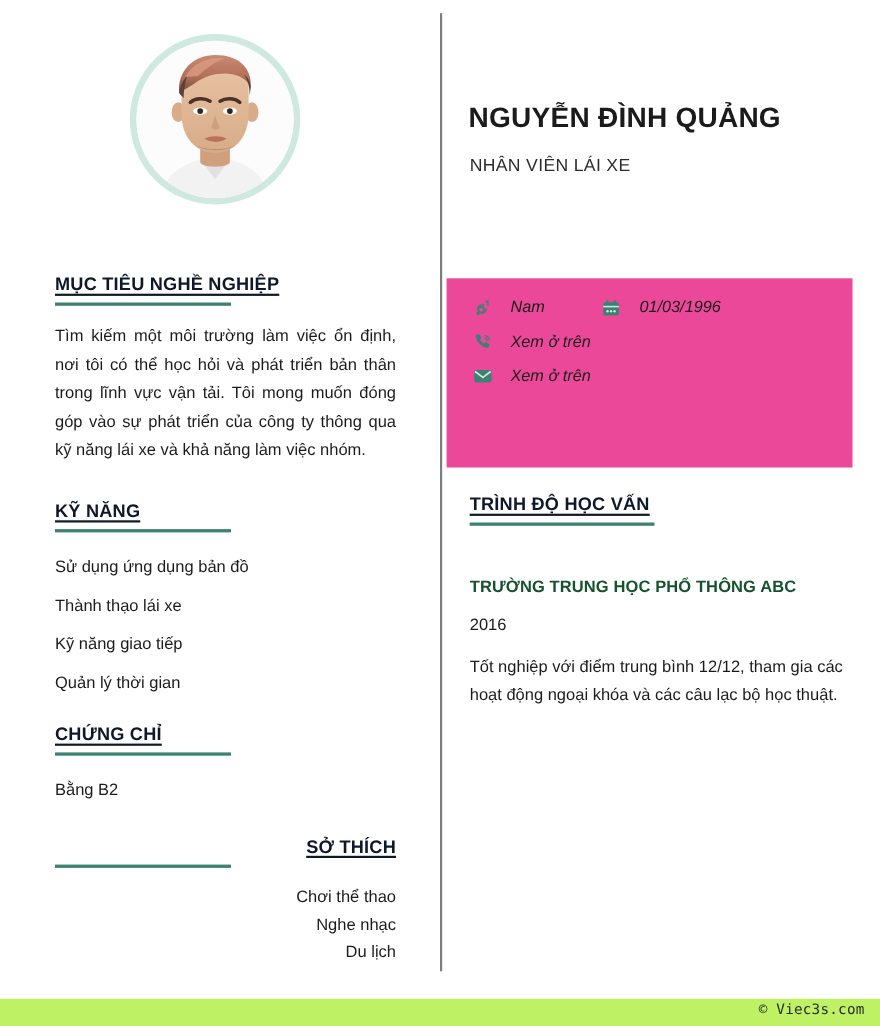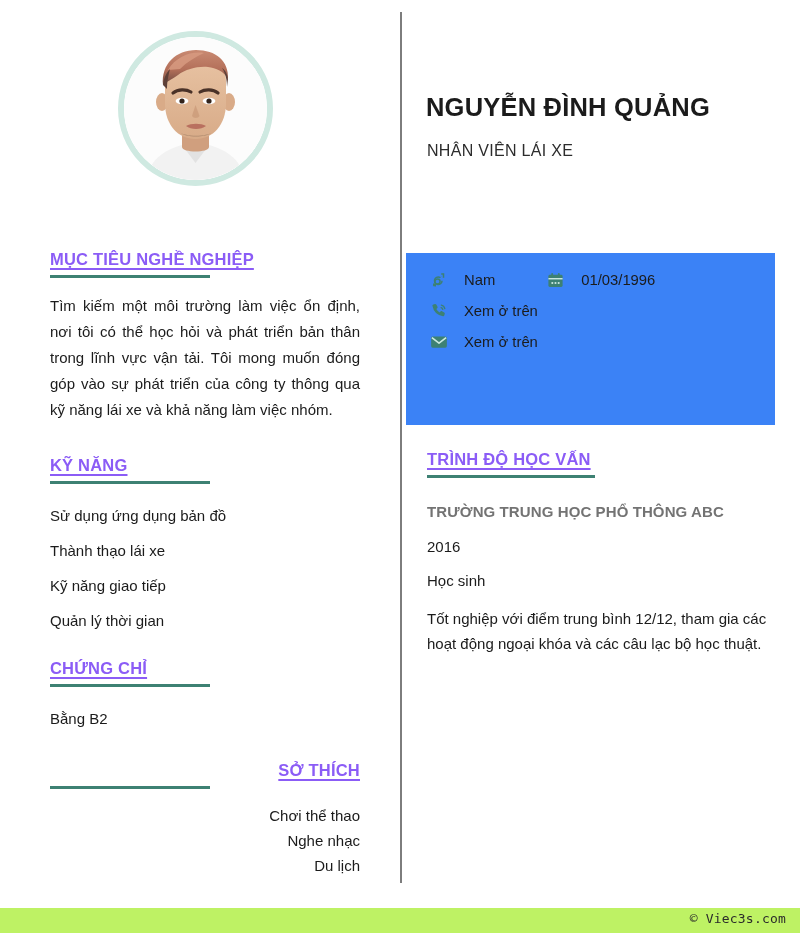--- a/index.html
+++ b/index.html
@@ -54,21 +54,21 @@
     inset: 0;
     border-radius: 50%;
     overflow: hidden;
     background: #ffffff;
   }
   #photo-svg { display: block; width: 100%; height: 100%; }
 
   .left-body { position: absolute; left: 50px; top: 250px; width: 310px; }
 
   .sec-head {
-    color: #8b5cf6;
+    color: #0f172a;
     font-size: 16.5px;
     font-weight: bold;
     letter-spacing: 0.2px;
     text-decoration: underline;
     text-underline-offset: 3px;
     text-decoration-thickness: 1.5px;
     white-space: nowrap;
   }
   .sec-rule {
     width: 160px;
@@ -129,22 +129,23 @@
     color: #2c2c2c;
     letter-spacing: 0.3px;
   }
 
   #contact-box {
     position: absolute;
     left: 6px;
     top: 253px;
     width: 369px;
     height: 172px;
-    background: #3b82f6;
+    background: #ec4899;
     padding: 17px 20px 0 24px;
+    font-style: italic;
   }
   .contact-row {
     display: flex;
     align-items: flex-start;
     margin-bottom: 11px;
   }
   .c-ico {
     width: 22px;
     min-width: 22px;
     height: 20px;
@@ -163,24 +164,24 @@
   .c-half { display: flex; align-items: flex-start; }
   .c-half.second { margin-left: 20px; justify-content: space-between; }
 
   #edu-section {
     position: absolute;
     left: 27px;
     top: 450px;
     width: 345px;
   }
   .edu-school {
-    margin-top: 25px;
+    margin-top: 47px;
     font-size: 15px;
     font-weight: bold;
-    color: #737373;
+    color: #14532d;
     letter-spacing: 0.1px;
   }
   .edu-year {
     margin-top: 18px;
     font-size: 15px;
     color: #1b1b1b;
   }
   .edu-role {
     margin-top: 17px;
     font-size: 15px;
@@ -365,21 +366,20 @@
       </div>
 
 
     </div>
 
     <div id="edu-section">
       <div class="sec-head">TRÌNH ĐỘ HỌC VẤN</div>
       <div class="sec-rule wide"></div>
       <div class="edu-school">TRƯỜNG TRUNG HỌC PHỔ THÔNG ABC</div>
       <div class="edu-year">2016</div>
-      <div class="edu-role">Học sinh</div>
       <div class="edu-desc">Tốt nghiệp với điểm trung bình 12/12, tham gia các hoạt động ngoại khóa và các câu lạc bộ học thuật.</div>
     </div>
 
   </div>
 
   <div id="footer-bar">
     <div id="footer-text">© Viec3s.com</div>
   </div>
 
 </div>

